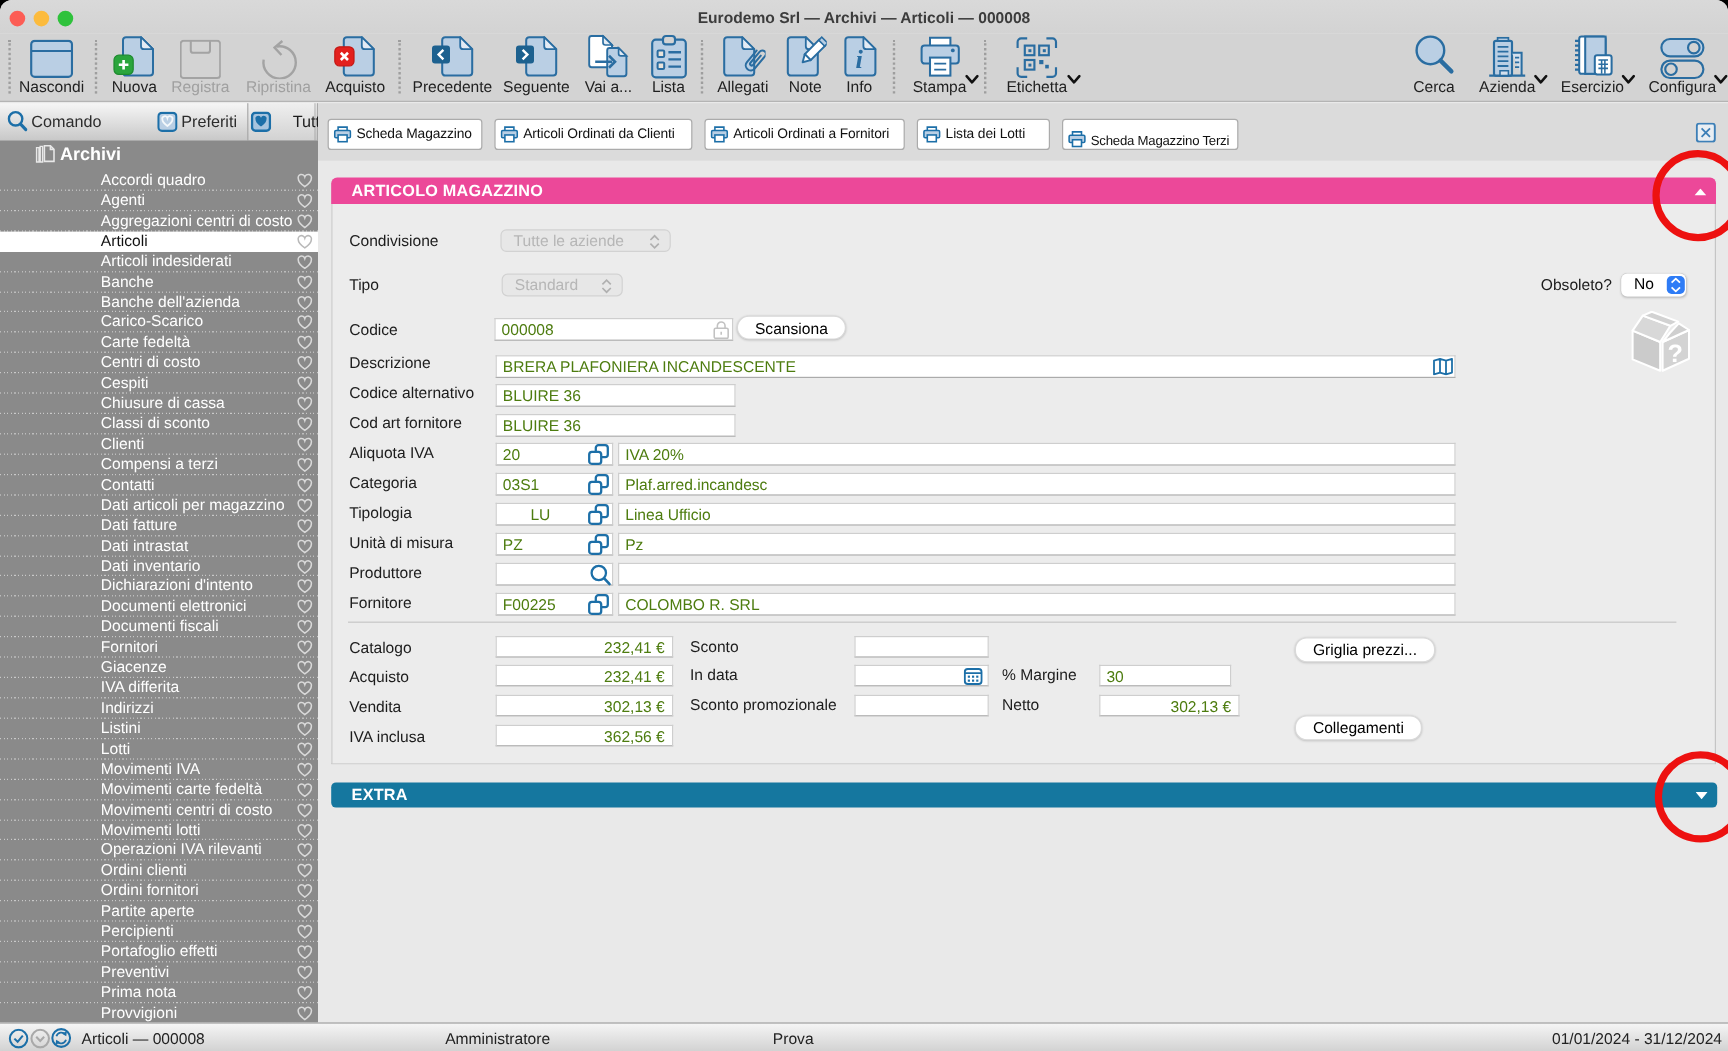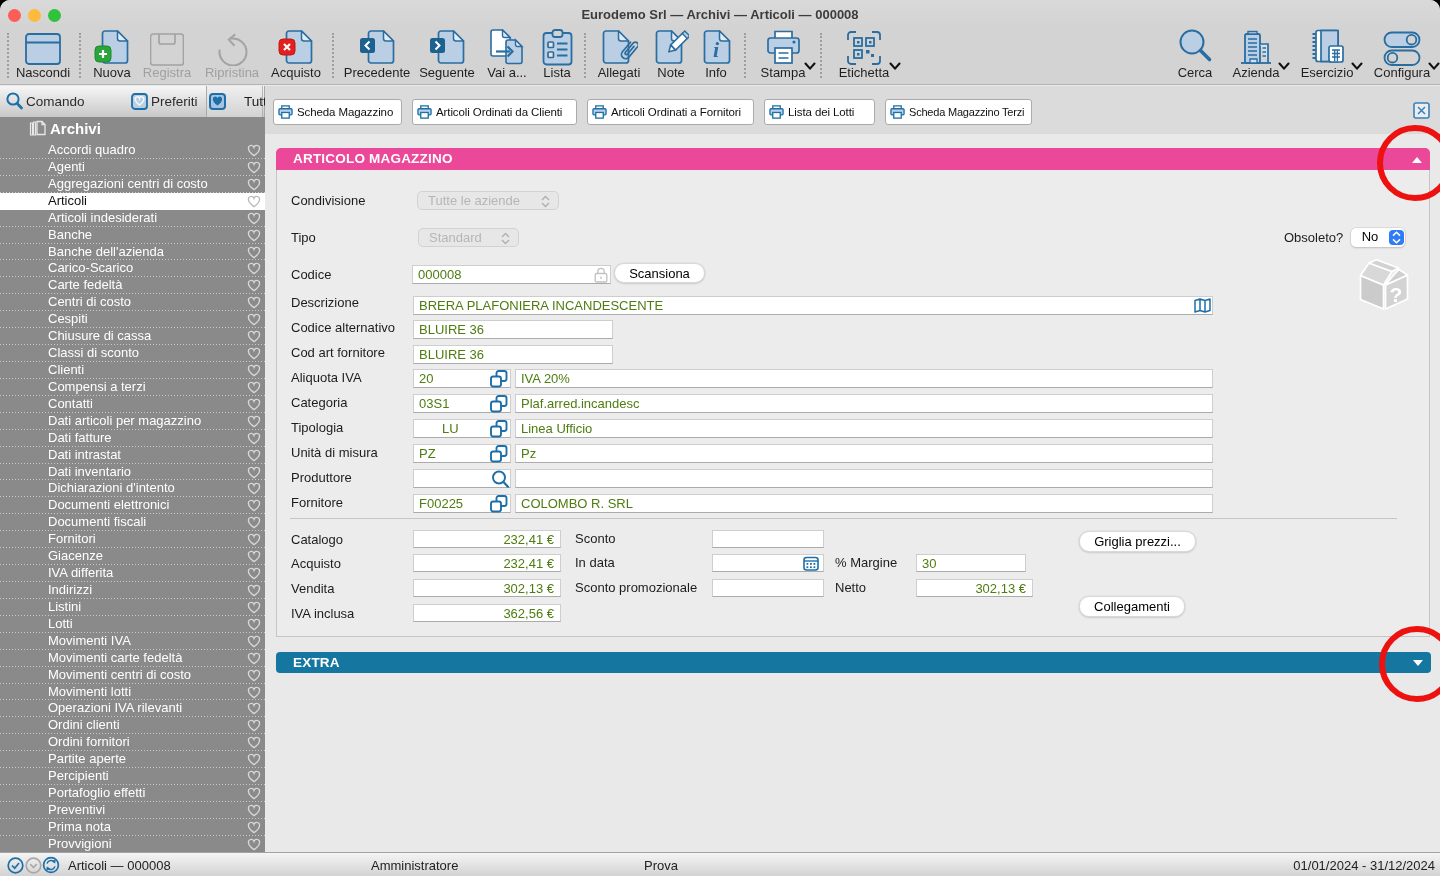--- a/index.html
+++ b/index.html
@@ -21,21 +21,21 @@
 .tbtn.dis .lb { color:#a0a0a0; }
 .tsep { position:absolute; top:5px; height:45px; width:0;
   border-left:2px dotted #9e9e9e; }
 .chev { position:absolute; }
 
 
 #cmdbar { left:0; top:86px; width:265px; height:31px;
   background:linear-gradient(#f6f6f6,#c8c8c8); border-right:1px solid #a9a9a9; }
 #sidebar { left:0; top:117px; width:265px; height:735px; background:#8a8a8a; overflow:hidden; }
 .sitem { position:relative; height:16.93px; line-height:16.4px; color:#fff; font-size:13px;
-  padding-left:48px; }
+  padding-left:84px; }
 .sitem::after { content:""; position:absolute; left:0; right:0; bottom:0; height:1px;
   background:repeating-linear-gradient(90deg,#c9c9c9 0 1px,transparent 1px 3px); }
 .sitem.sel { background:#fff; color:#111; }
 .sitem.sel::after { background:none; }
 .heart { position:absolute; right:4px; top:2px; width:14px; height:13px; }
 
 
 #tabrow { left:265px; top:86px; width:1175px; height:48px; background:#dbdbdb; }
 .pbtn { position:absolute; top:13px; height:26px; background:#fff; border:1px solid #ababab;
   border-radius:3px; font-size:11.5px; letter-spacing:-0.1px; color:#111; display:flex; align-items:center;
@@ -491,21 +491,21 @@
         </svg>Scheda Magazzino</div>
     <div class="pbtn" style="left:147px; width:165px;"><svg width="16" height="16" viewBox="0 0 16 16">
           <use href="#prn"></use>
         </svg>Articoli Ordinati da Clienti</div>
     <div class="pbtn" style="left:322px; width:167px;"><svg width="16" height="16" viewBox="0 0 16 16">
           <use href="#prn"></use>
         </svg>Articoli Ordinati a Fornitori</div>
     <div class="pbtn" style="left:499px; width:111px;"><svg width="16" height="16" viewBox="0 0 16 16">
           <use href="#prn"></use>
         </svg>Lista dei Lotti</div>
-    <div class="pbtn" style="left:620px; width:147px; font-size:11px; letter-spacing:-0.2px;"><svg width="16" height="16" viewBox="0 0 16 16">
+    <div class="pbtn" style="left:620px; width:147px; font-size:11px; letter-spacing:-0.2px;align-items:flex-end;"><svg width="16" height="16" viewBox="0 0 16 16">
           <use href="#prn"></use>
         </svg>Scheda Magazzino Terzi</div>
     <svg class="abs" style="left:1148px; top:16px;" width="17" height="17" viewBox="0 0 17 17">
       <rect x="1" y="1" width="15" height="15" rx="2" fill="#e9eef3" stroke="#3d7fb7" stroke-width="1.6"></rect>
       <path d="M5 5 l7 7 M12 5 l-7 7" stroke="#3d7fb7" stroke-width="1.5"></path>
     </svg>
   </div>
   <div id="content" class="abs">
     <div id="panel">
       <svg width="0" height="0" style="position:absolute">

